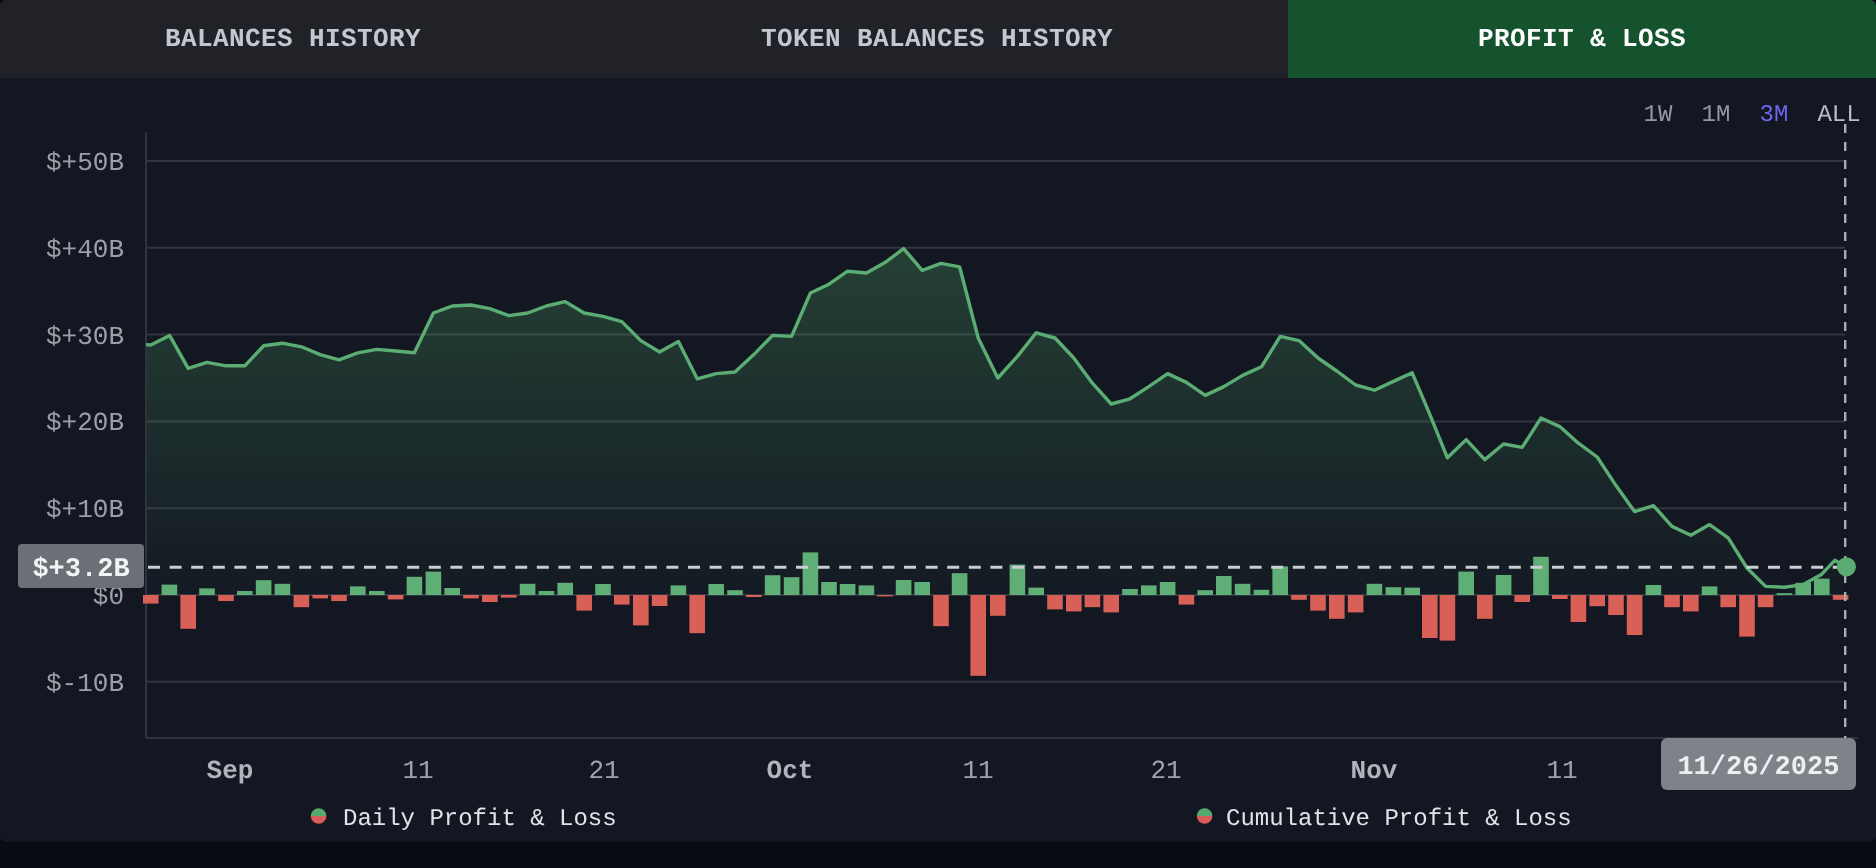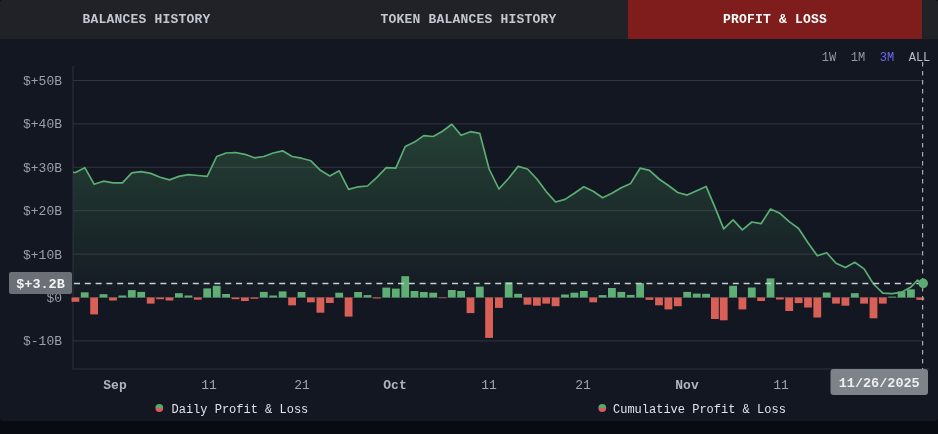--- a/index.html
+++ b/index.html
@@ -1,21 +1,21 @@
 <!DOCTYPE html>
 <html><head><meta charset="utf-8">
 <style>
 html,body{margin:0;padding:0;width:938px;height:434px;background:#090b12;overflow:hidden}
 *{box-sizing:border-box}
 #card{position:absolute;top:0;left:0;width:938px;height:421px;background:#131722;border-radius:3px}
 #tabs{position:absolute;top:0;left:0;width:938px;height:39px;background:#212227;border-radius:3px 3px 0 0;overflow:hidden;font-family:"Liberation Mono",monospace}
 .tab{position:absolute;top:0;height:39px;line-height:40px;text-align:center;font-size:13px;letter-spacing:0.2px;color:#c3c7cf;font-weight:bold}
 #t1{left:0;width:293px}
 #t2{left:293px;width:351px}
-#t3{left:628px;width:294px;background:#7f1d1d;color:#fdfdfe}
+#t3{left:644px;width:294px;background:#14532d;color:#fdfdfe}
 #chart{position:absolute;top:0;left:0}
 #chart svg{display:block}
 </style></head>
 <body>
 <div id="card"></div>
 <div id="tabs">
 <div class="tab" id="t1">BALANCES HISTORY</div>
 <div class="tab" id="t2">TOKEN BALANCES HISTORY</div>
 <div class="tab" id="t3">PROFIT &amp; LOSS</div>
 </div>

